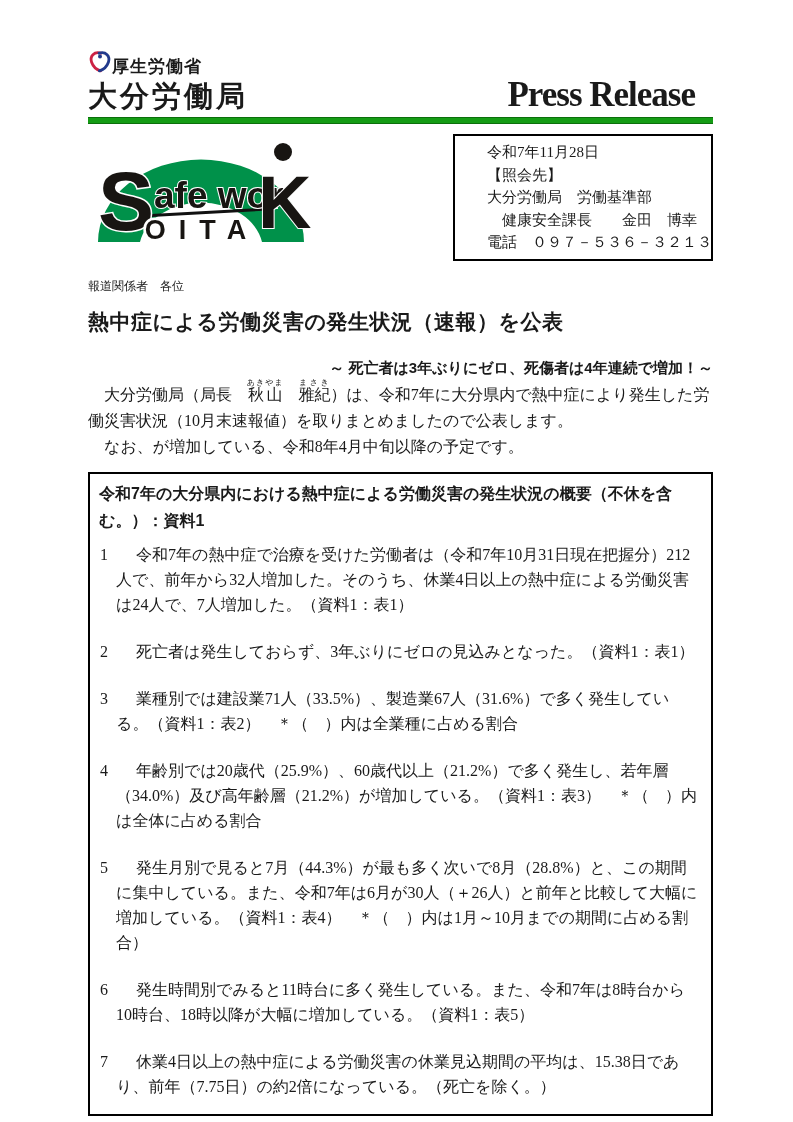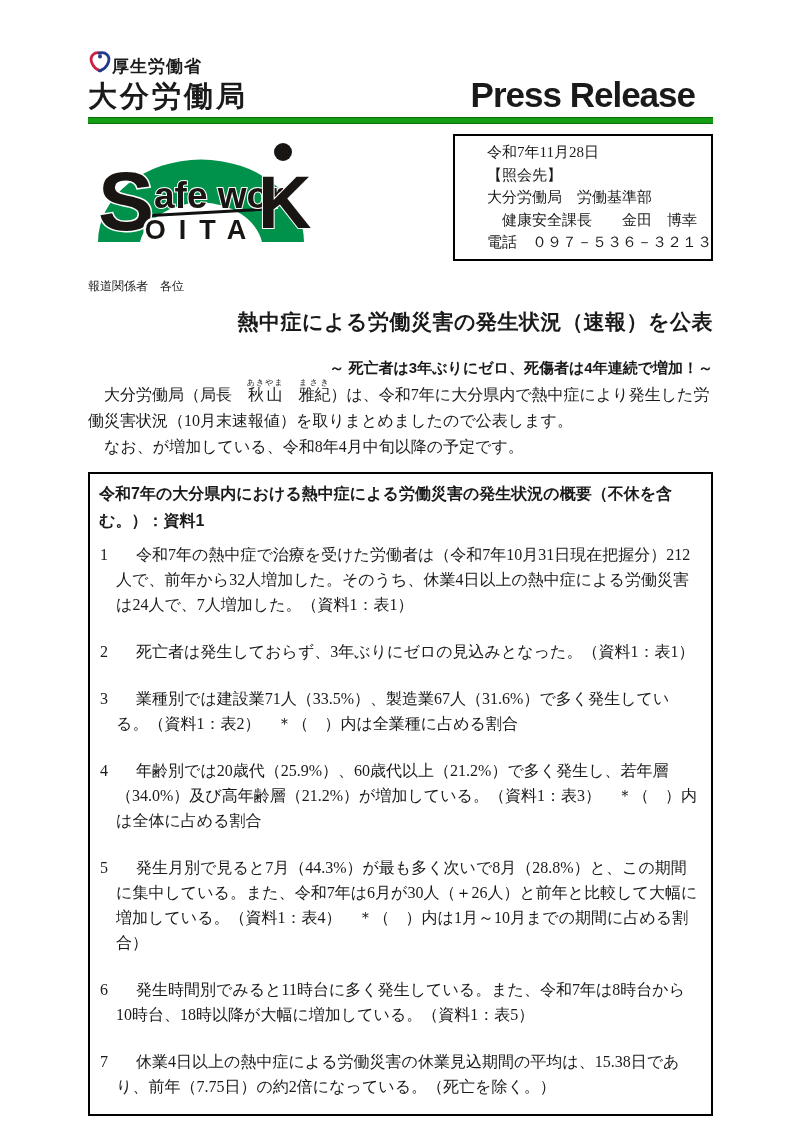--- a/index.html
+++ b/index.html
@@ -7,34 +7,34 @@
        font-family:"Liberation Serif","DejaVu Serif",serif;color:#1a1a1a;}
   .page{position:absolute;inset:0;padding:50px 80px 0 88px;box-sizing:border-box;overflow:hidden;}
 
   
   .header{display:flex;justify-content:space-between;align-items:flex-end;}
   .agency-top{display:flex;align-items:flex-end;}
   .ministry{font-family:"Liberation Sans","DejaVu Sans",sans-serif;font-weight:bold;
             font-size:17px;letter-spacing:1px;}
   .bureau{font-family:Liberation Serif, serif;font-weight:bold;
           font-size:29px;letter-spacing:3px;line-height:1.25;}
-  .press-release{font-family:Liberation Sans, sans-serif;font-weight:900;
+  .press-release{font-family:Liberation Serif, serif;font-weight:900;
                  font-size:35px;letter-spacing:-1px;line-height:1;padding-bottom:2px;padding-right:18px;}
   .green-rule{height:5px;background:var(--accent-green,#149c14);
               border-top:1px solid #0b6f0b;border-bottom:1px solid #0b6f0b;margin-top:3px;}
 
   
   .row2{display:flex;justify-content:space-between;align-items:flex-start;margin-top:8px;min-height:136px;}
   .safework{margin-left:2px;margin-top:4px;}
   .contact-box{width:238px;border:2px solid #000;padding:5px 9px;font-size:15px;line-height:1.5;margin-top:2px;}
   .contact-box div{white-space:pre;margin-left:23px;}
 
   
   .salutation{margin-top:10px;font-size:12px;}
-  .title{margin-top:13px;text-align:right;font-family:"Liberation Sans","DejaVu Sans",sans-serif;
+  .title{margin-top:13px;text-align:left;font-family:"Liberation Sans","DejaVu Sans",sans-serif;
          font-weight:bold;font-size:21px;letter-spacing:0.5px;}
   .subtitle{margin-top:23px;text-align:right;font-family:"Liberation Sans","DejaVu Sans",sans-serif;
             font-weight:bold;font-size:15px;}
 
   
   .lead{font-size:16px;line-height:1.62;}
   .lead p{margin:0;}
   ruby rt{font-size:8px;letter-spacing:1px;}
 
   

